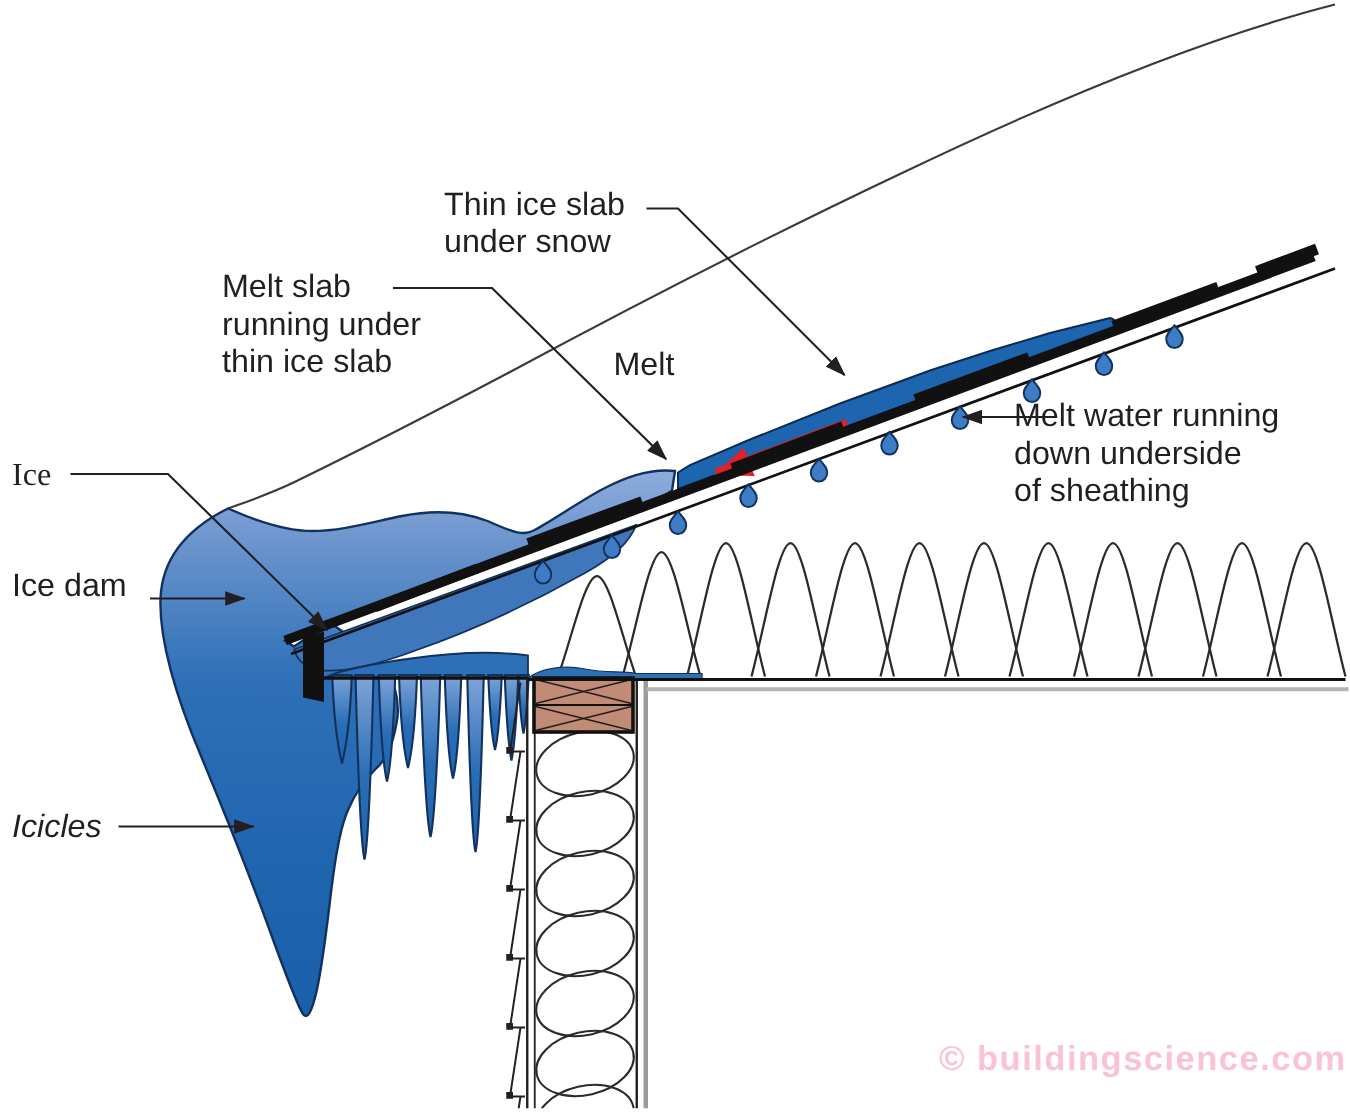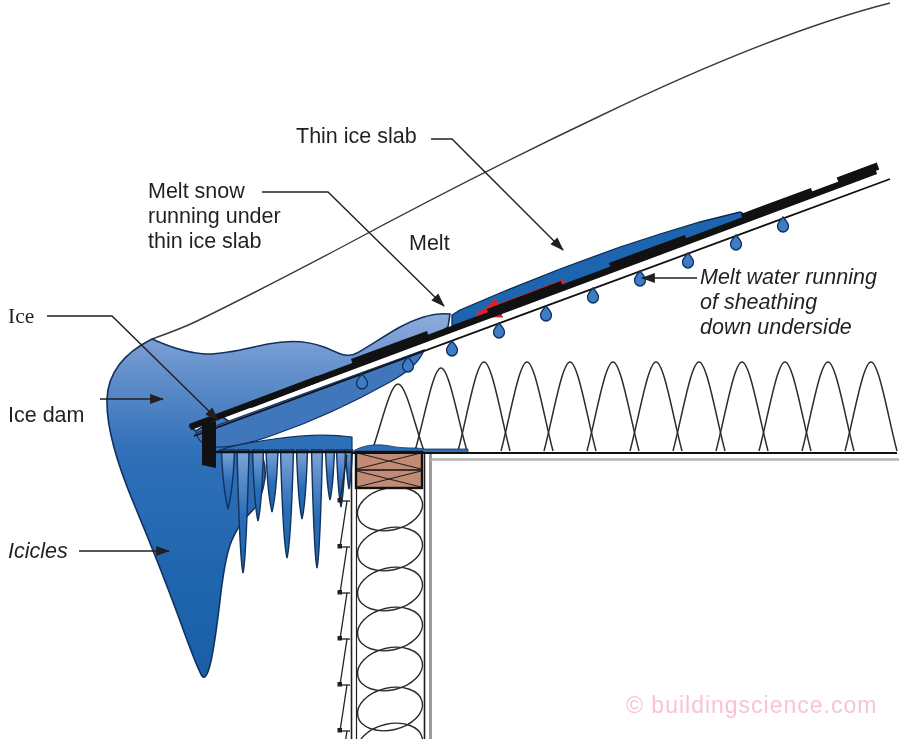--- a/index.html
+++ b/index.html
@@ -8,21 +8,21 @@
   }
   html,body{margin:0;padding:0;background:#fff;}
   #stage{
     position:relative; width:900px; height:739px; background:#ffffff; overflow:hidden;
     font-family:"Liberation Sans","DejaVu Sans",sans-serif; color:var(--ink);
   }
   #art{position:absolute;left:0;top:0;}
   .lbl{position:absolute; font-size:21.5px; line-height:25px; color:var(--ink); white-space:nowrap;}
   .lbl div{white-space:nowrap;}
   #wm{position:absolute; left:626px; top:692px; font-size:23px; letter-spacing:1px;
-      color:var(--watermark-pink); font-weight:400;}
+      color:var(--watermark-pink); font-weight:700;}
 </style>
 </head>
 <body>
 
 <div id="stage">
 
   <svg id="art" width="900" height="743" viewBox="0 0 900 743">
     <defs>
       <linearGradient id="gDam" x1="0" y1="0" x2="0" y2="1">
         <stop offset="0" style="stop-color:var(--ice-light)"></stop>
@@ -185,36 +185,37 @@
       <path d="M262,192 L328,192 L444,306" marker-end="url(#ah)"></path>
       <path d="M697,278 L642,278" marker-end="url(#ah)"></path>
       <path d="M47,316 L112,316 L218,420" marker-end="url(#ah)"></path>
       <path d="M100,399 L163,399" marker-end="url(#ah)"></path>
       <path d="M79,551 L169,551" marker-end="url(#ah)"></path>
     </g>
   </svg>
 
   <div class="lbl" style="left:296px; top:124px;">
     <div>Thin ice slab</div>
+    <div>under snow</div>
   </div>
 
   <div class="lbl" style="left:148px; top:179px;">
-    <div>Melt snow</div>
+    <div>Melt slab</div>
     <div>running under</div>
     <div>thin ice slab</div>
   </div>
 
   <div class="lbl" style="left:409px; top:231px;">Melt</div>
 
-  <div class="lbl" style="left:700px; top:265px;font-style:italic;">
+  <div class="lbl" style="left:676px; top:265px;">
     <div>Melt water running</div>
+    <div>down underside</div>
     <div>of sheathing</div>
-    <div>down underside</div>
   </div>
 
   <div class="lbl" style="left:8px; top:304px;font-family:Liberation Serif, serif;">Ice</div>
 
-  <div class="lbl" style="left:8px; top:403px;">Ice dam</div>
+  <div class="lbl" style="left:8px; top:378px;">Ice dam</div>
 
   <div class="lbl" style="left:8px; top:539px;font-style:italic;">Icicles</div>
 
   <div id="wm">© buildingscience.com</div>
 </div>
 
 </body></html>

